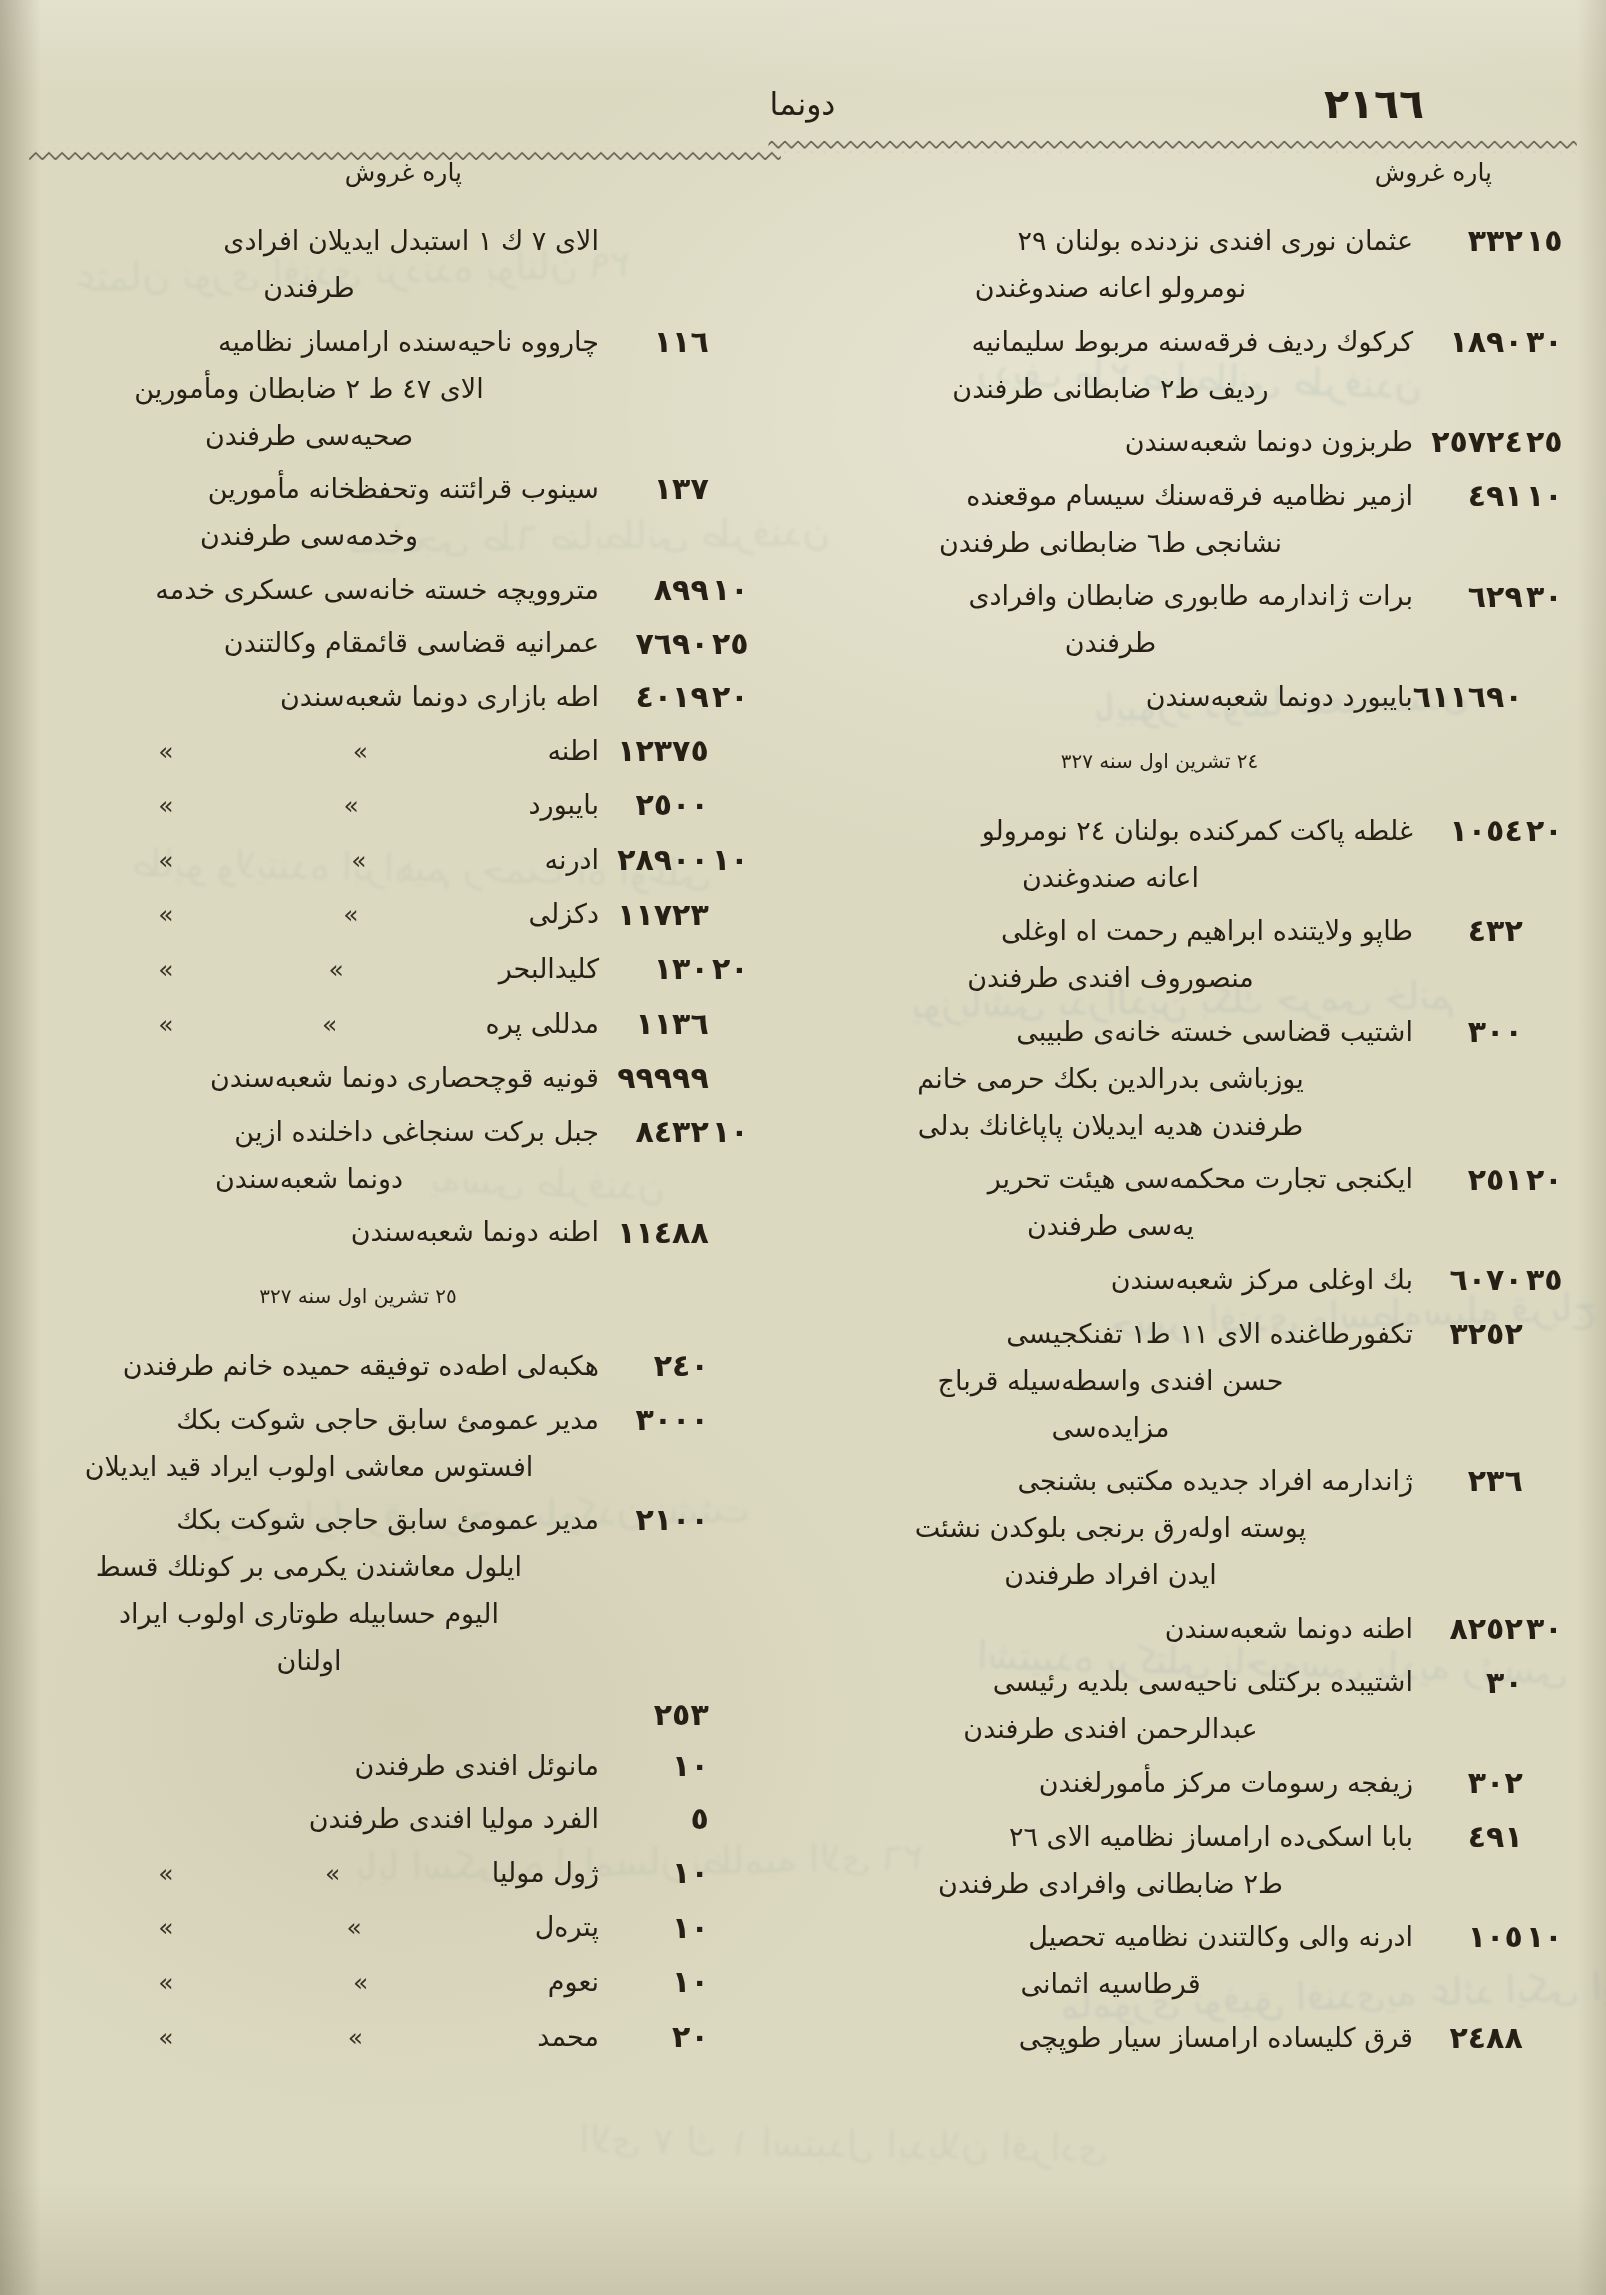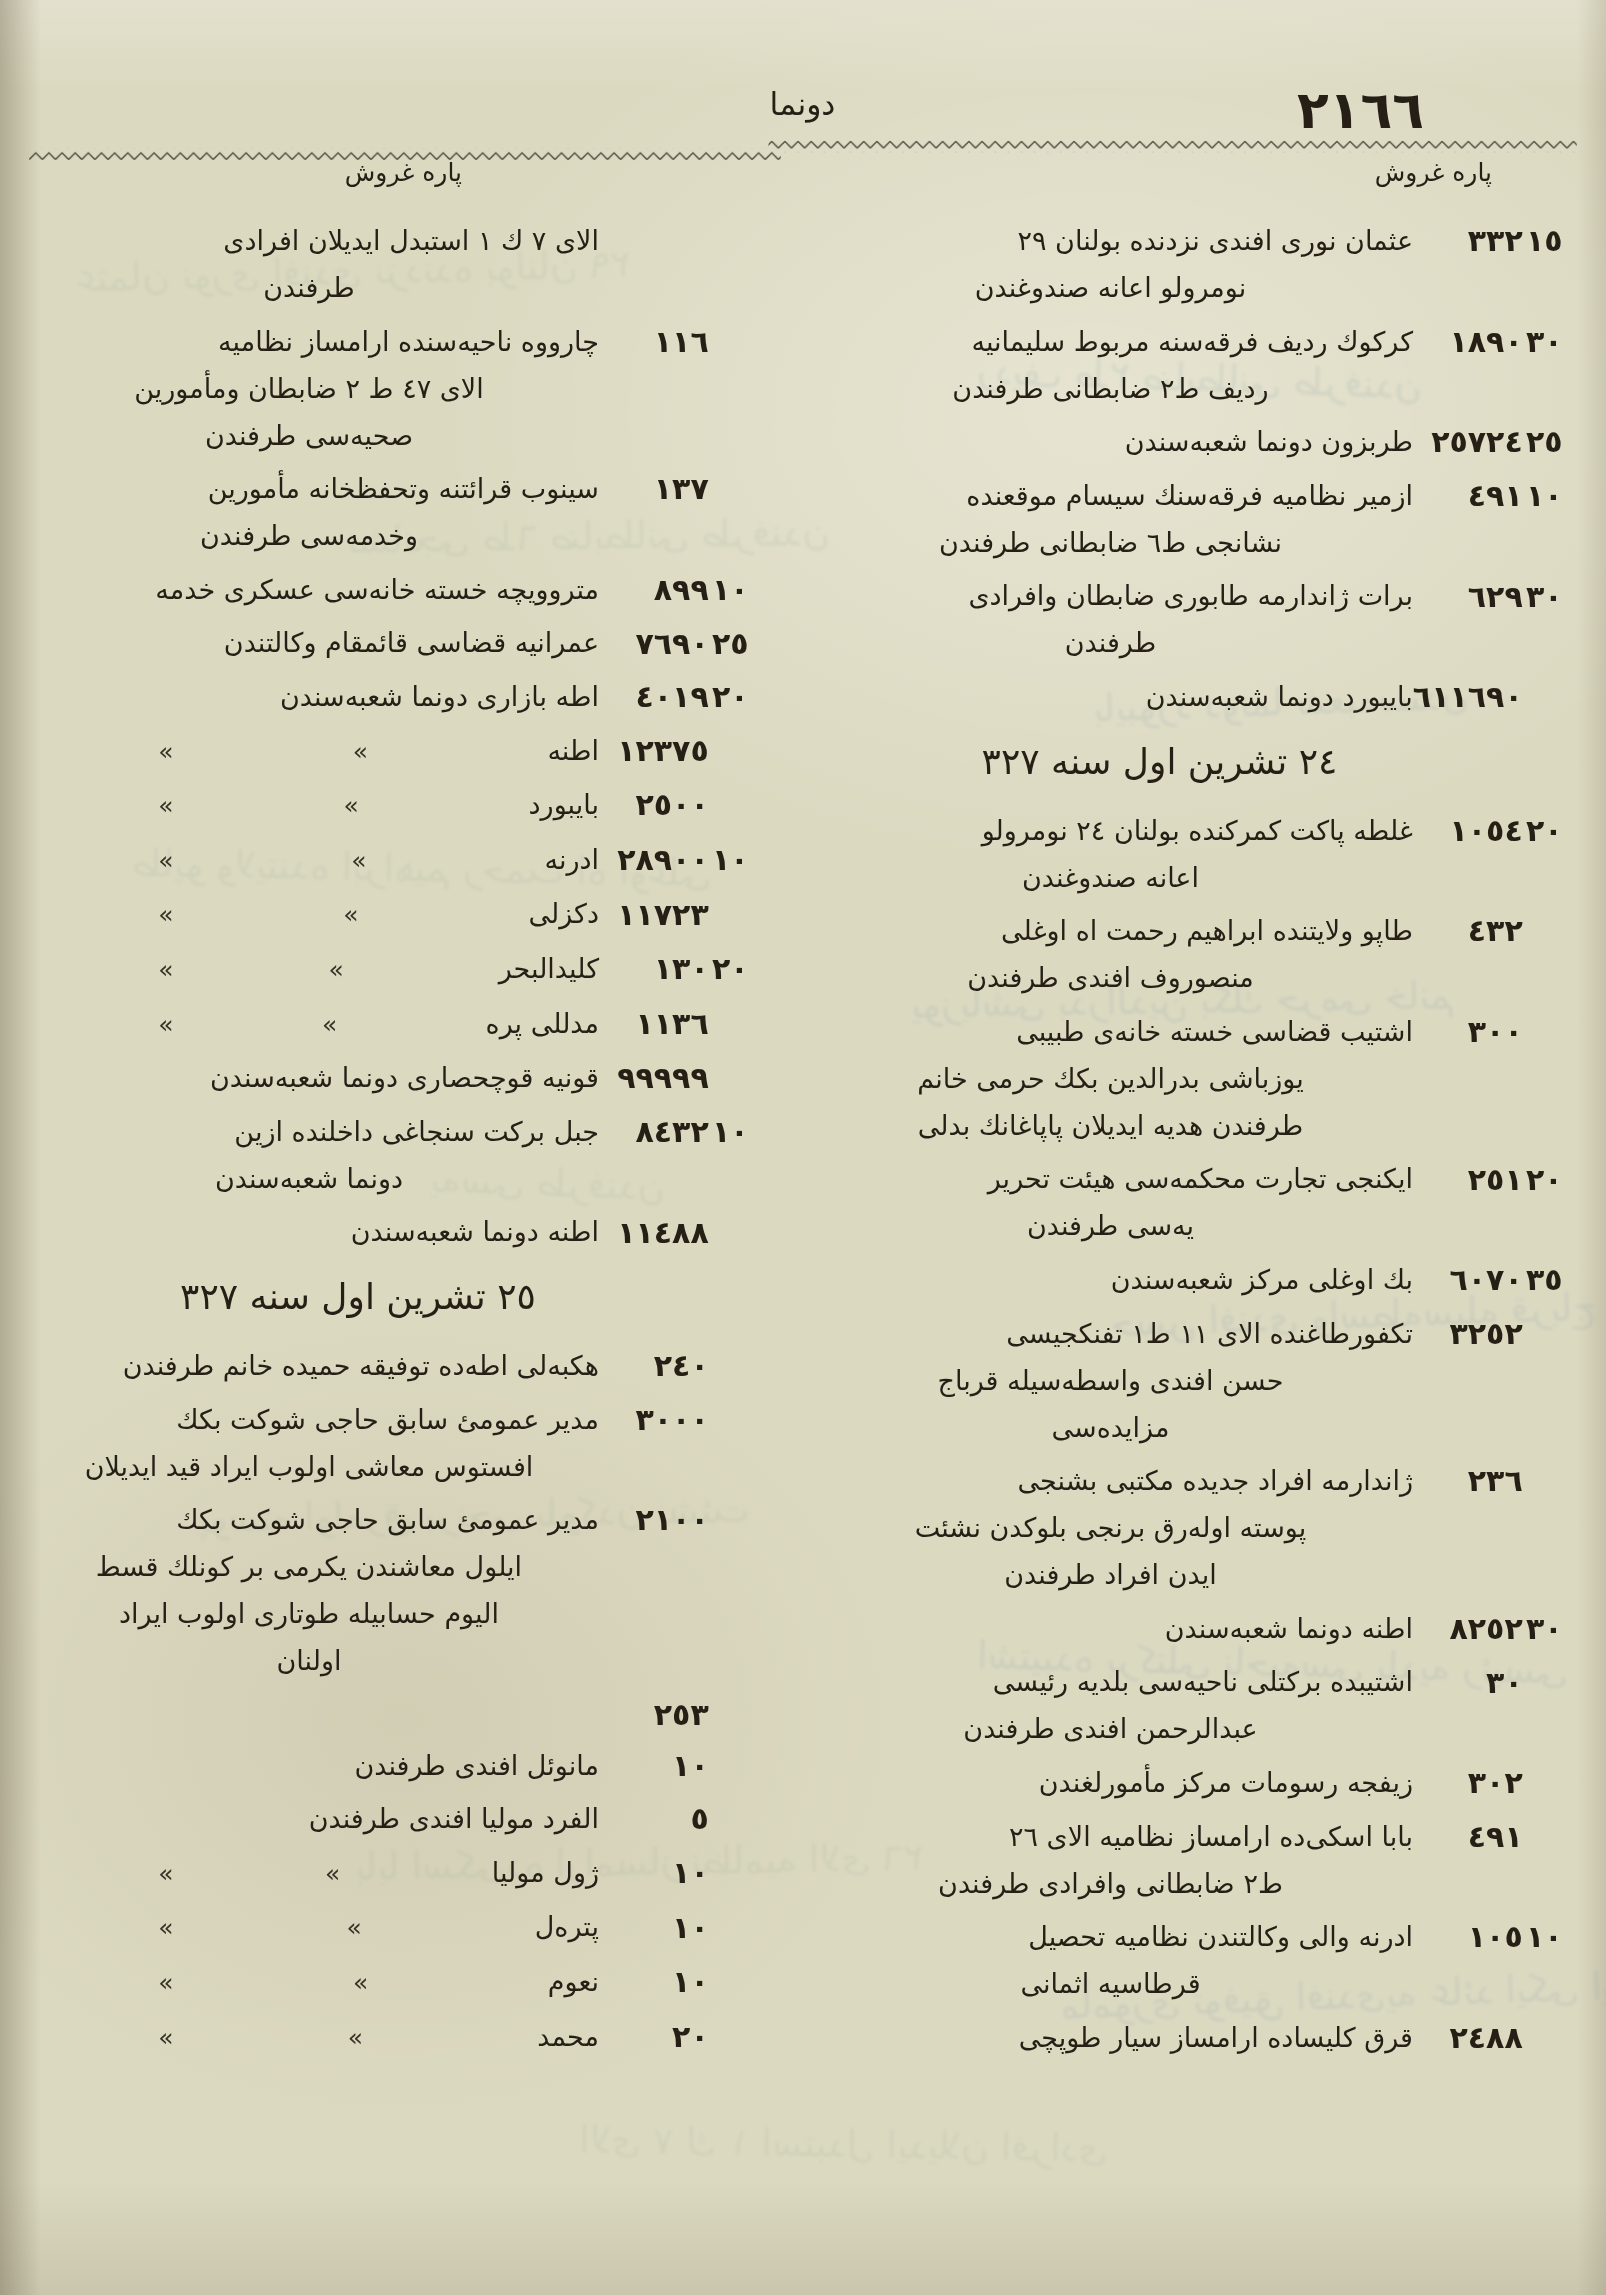--- a/index.html
+++ b/index.html
@@ -15,21 +15,21 @@
       radial-gradient(1078px 746px at 68% 18%, rgba(255,255,248,.30), transparent 62%),
       radial-gradient(829px 663px at 25% 75%, rgba(115,105,65,.10), transparent 60%),
       linear-gradient(90deg, rgba(70,60,35,.30) 0, rgba(70,60,35,0) 2.6%),
       linear-gradient(270deg, rgba(70,60,35,.14) 0, rgba(70,60,35,0) 1.8%),
       linear-gradient(0deg, rgba(70,60,35,.12) 0, rgba(70,60,35,0) 5%),
       linear-gradient(180deg, rgba(255,255,250,.20) 0, rgba(255,255,250,0) 4%);
   }
   
   .page-number{
     position:absolute; top:80px; right:182px;
-    font-size:52px; font-weight:700; letter-spacing:3.3px;
+    font-size:41px; font-weight:700; letter-spacing:3.3px;
   }
   .journal-title{
     position:absolute; top:86px; left:0; right:0;
     text-align:center; font-size:31.5px;
   }
   .zigzag{ position:absolute; top:139px; left:23px; }
   
   .col{ position:absolute; top:159px; }
   .col-right{ right:15px;  width:788px; }
   .col-left { left:15px;   width:763px; }
@@ -46,21 +46,21 @@
   .gurush{ flex:1; text-align:right; padding-right:3.3px; }
   .txt{ flex:1; padding-left:5px; min-width:0; }
   .line{
     font-size:27px; line-height:47px;
     text-align:right; white-space:nowrap;
   }
   .line.cont{ text-align:center; }
   .ditto-row{ display:flex; width:76%; justify-content:space-between; align-items:baseline; }
   .ditto{ font-size:25px; opacity:.9; }
   .date-row{
-    font-size:36px; line-height:47px; text-align:center;
+    font-size:20px; line-height:47px; text-align:center;
     margin:18px 75px 21.6px 0;
   }
   
   .ghost-layer{ position:absolute; inset:0; pointer-events:none; }
   .ghost{
     position:absolute; white-space:nowrap;
     font-size:38px; opacity:.16; filter:blur(1.7px);
     color:#7e9aa2;
   }
   .ghost:nth-child(odd){ color:#8da68f; opacity:.14; }

